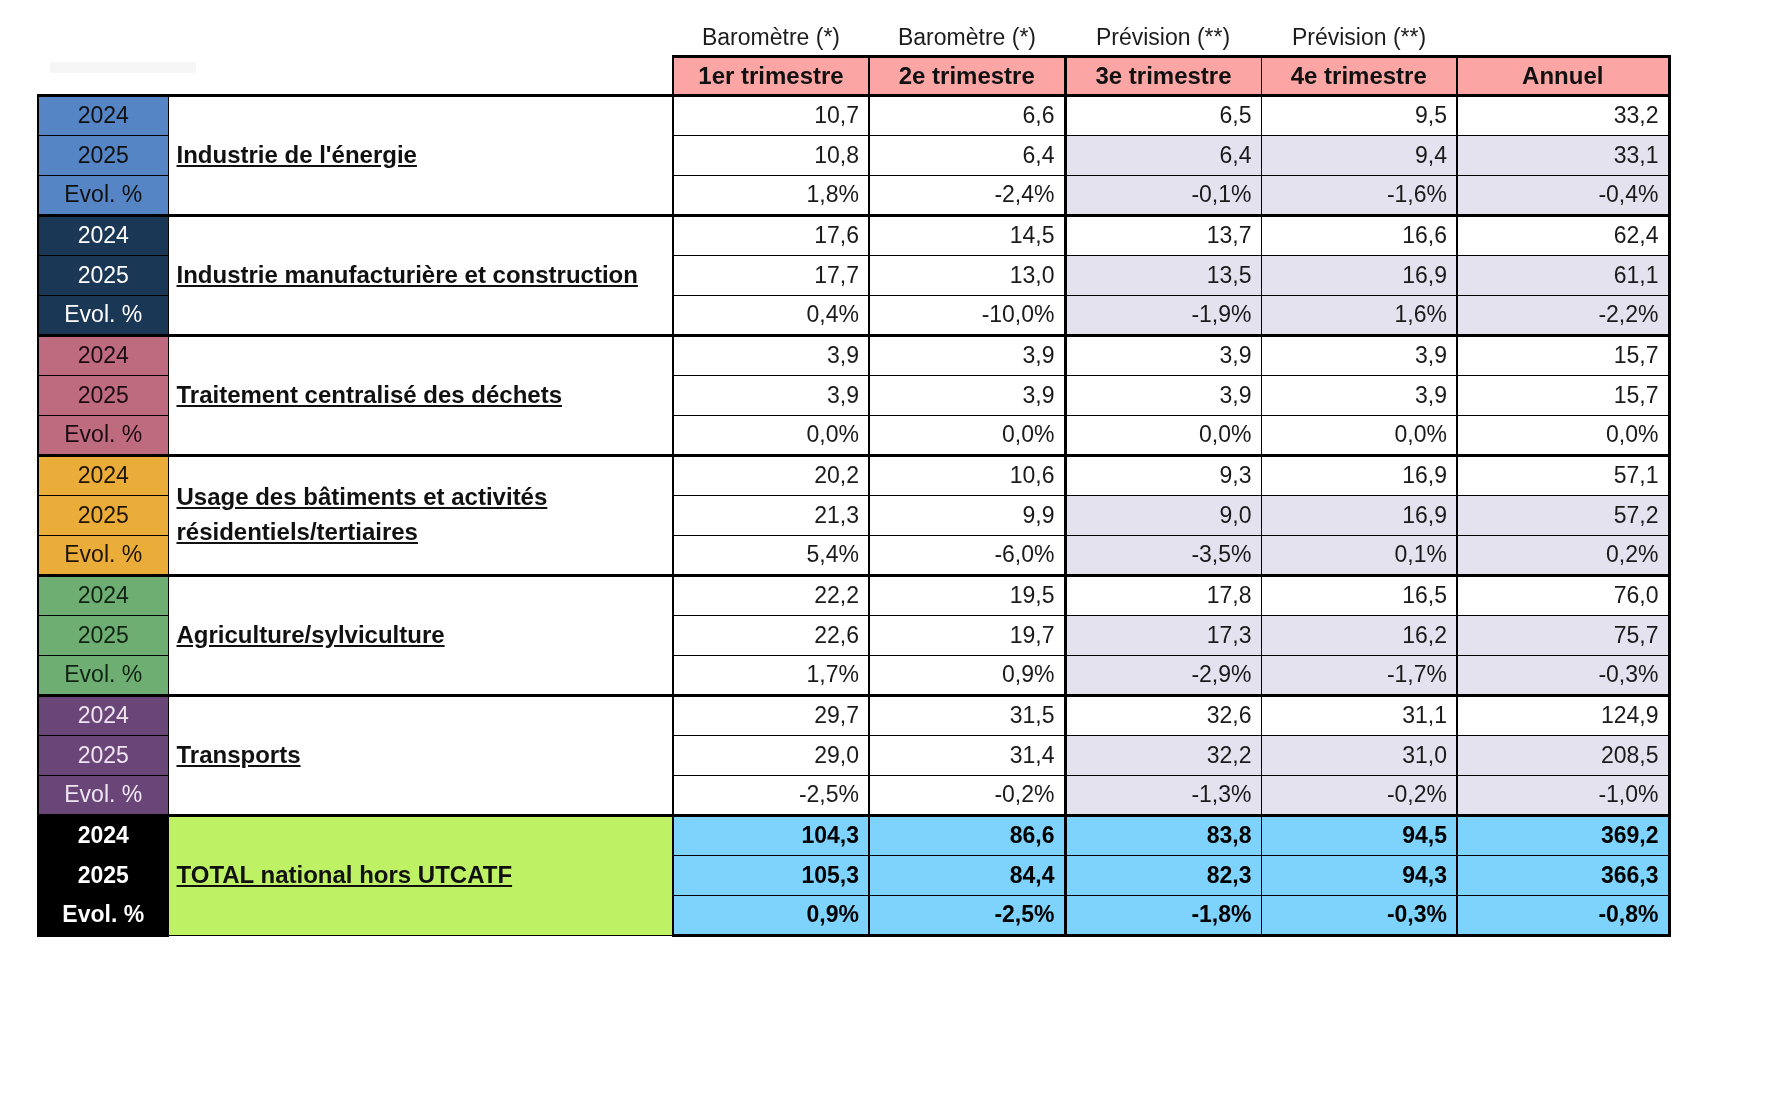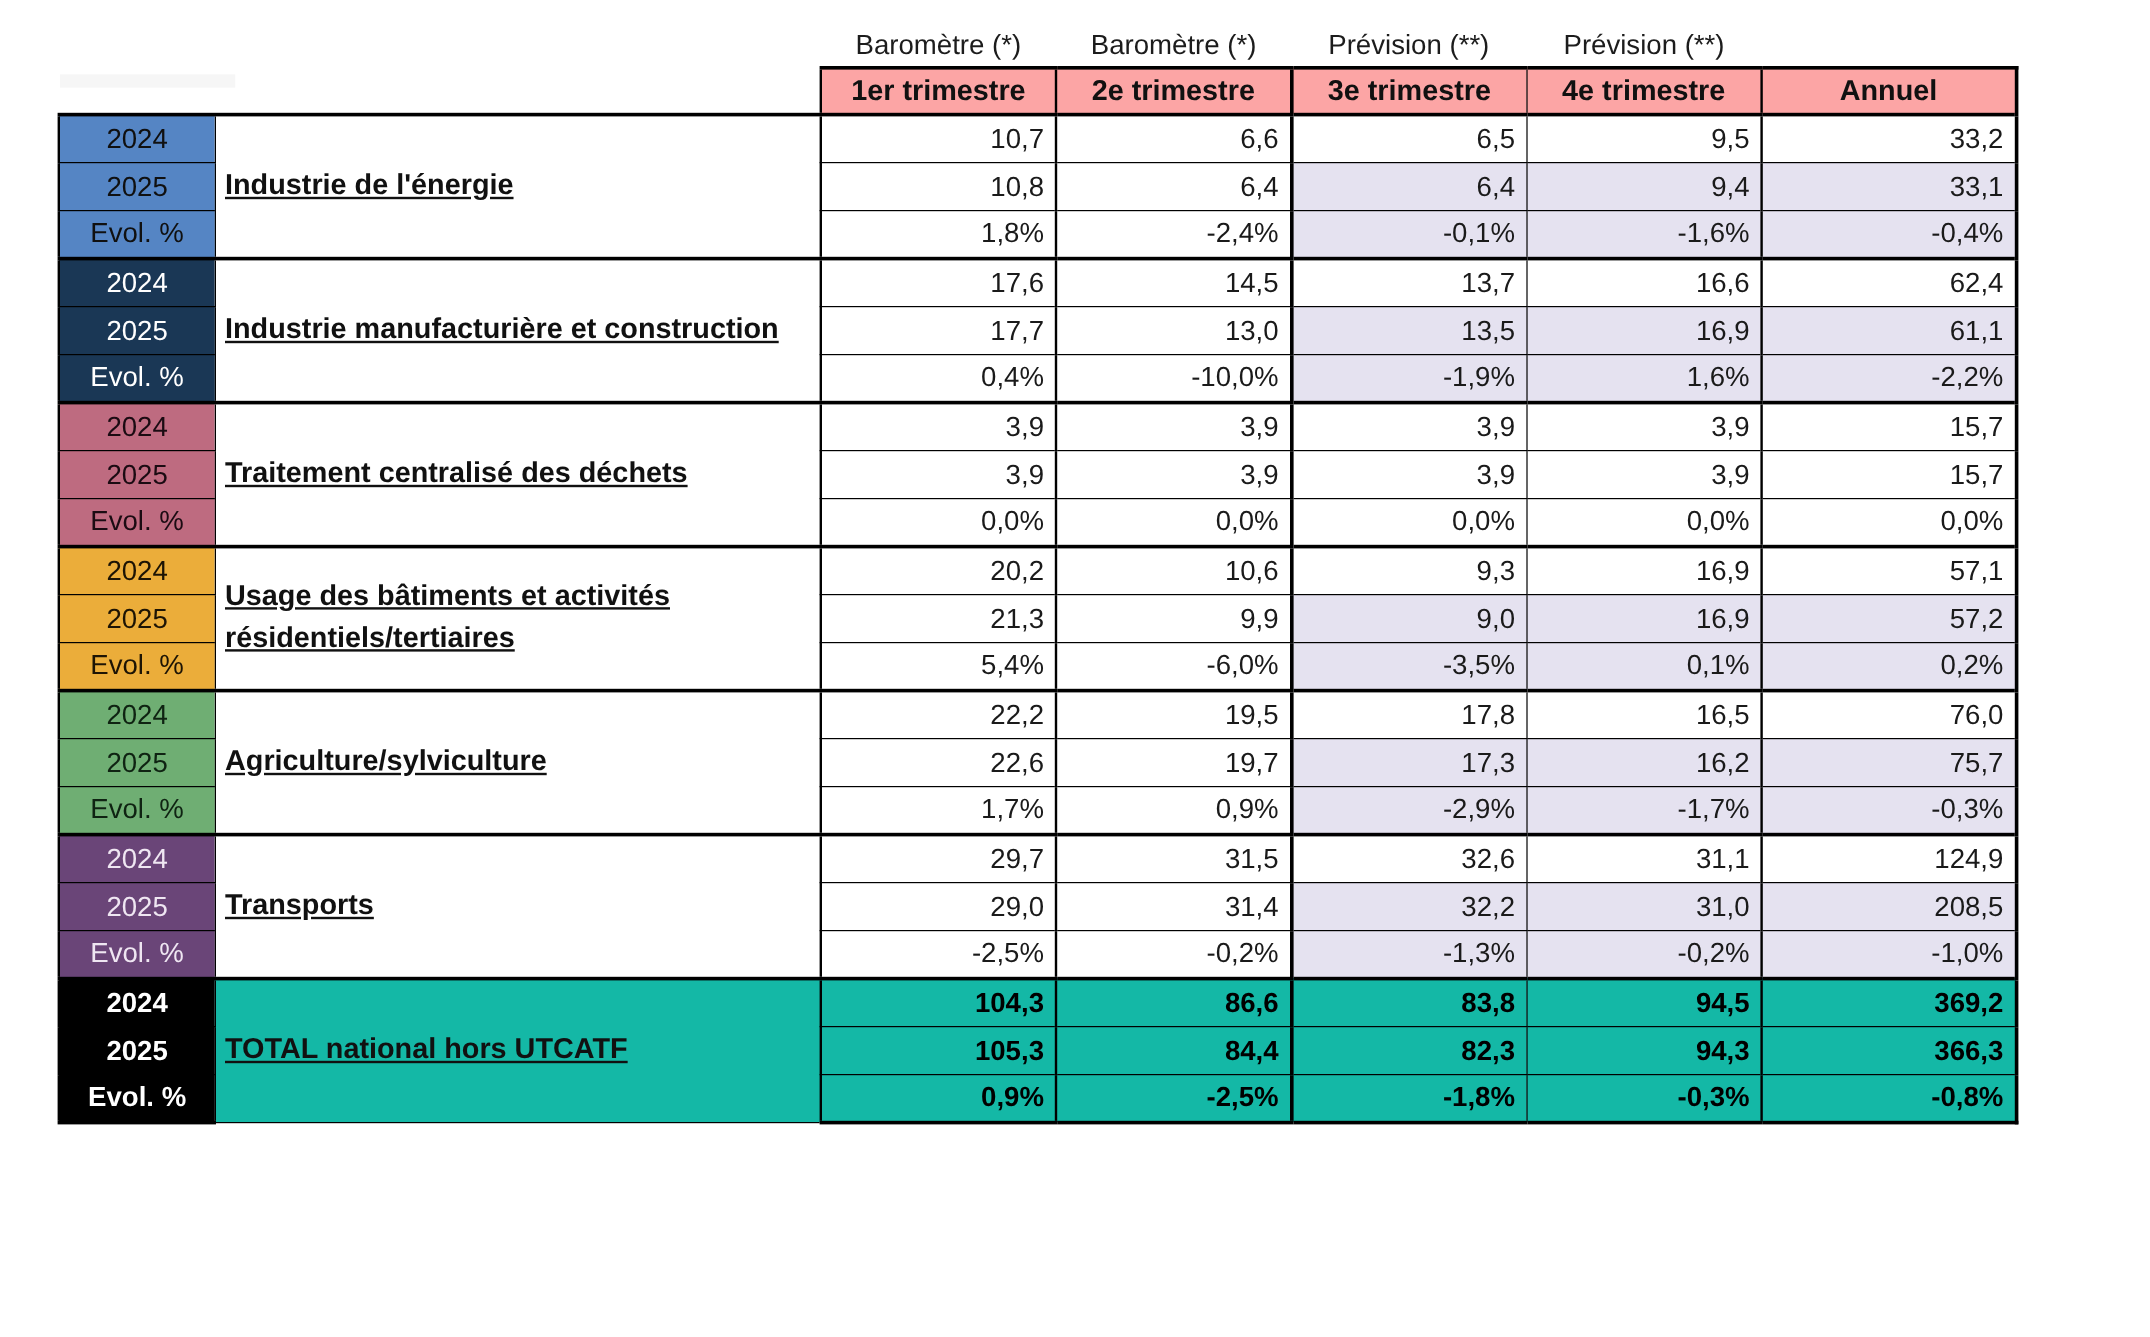--- a/index.html
+++ b/index.html
@@ -1,19 +1,19 @@
 <!DOCTYPE html>
 <html><head>
 <meta charset="utf-8">
 <style>
   html,body{margin:0;padding:0;background:#ffffff;}
   .page{position:relative;width:1792px;height:1114px;background:#ffffff;overflow:hidden;
         font-family:"Liberation Sans","DejaVu Sans",sans-serif;color:#111;}
   .faint-strip{position:absolute;left:50px;top:62px;width:146px;height:11px;background:#f6f6f6;}
-  table.emis{position:absolute;left:48px;top:20px;border-collapse:collapse;table-layout:fixed;}
+  table.emis{position:absolute;left:37px;top:20px;border-collapse:collapse;table-layout:fixed;}
   col.c-label{width:130px;} col.c-name{width:505px;}
   col.c-q{width:196px;} col.c-an{width:212px;}
 
   
   td.topcell{border:none;height:36px;text-align:center;vertical-align:middle;
              font-size:23px;color:#1c1c1c;font-weight:400;padding:0;}
   td.topspacer{border:none;}
 
   
   th.hcell{height:36px;background:#fca5a5;font-size:24px;font-weight:700;color:#111;
@@ -26,30 +26,30 @@
   th.hc4{border-left:2px solid #000;border-right:3px solid #000;}
   td.headspacer{border:none;}
 
   
   td{box-sizing:border-box;}
   td.ylabel{height:40px;border:1px solid #000;border-left:2px solid #000;
             text-align:center;vertical-align:middle;font-size:23px;font-weight:500;padding:4px;}
   td.namecell{border:1px solid #000;border-right:2.5px solid #000;background:#ffffff;
               font-size:24px;font-weight:700;text-align:left;vertical-align:middle;
               padding:0 6px 0 8px;line-height:1.45;color:#111;text-decoration:underline;}
-  td.totalname{background:#14b8a6;margin-top:32px;}
+  td.totalname{background:#bef264;margin-top:32px;}
   td.val{height:40px;border:1px solid #000;background:#ffffff;text-align:right;
          vertical-align:middle;font-size:23px;font-weight:400;color:#1a1a1a;padding:0 9px 0 0;}
   td.c0{border-left:2.5px solid #000;}
   td.c1{border-left:2px solid #000;}
   td.c2{border-left:3px solid #000;}
   td.c3{border-left:1px solid #000;}
   td.c4{border-left:2px solid #000;border-right:3px solid #000;padding-left:12px;}
   td.lav{background:#e5e2f0;}
-  td.totbase{background:#14b8a6;}
+  td.totbase{background:#7dd3fc;}
   td.totbold{font-weight:700;color:#000;}
   tr.band-start td{border-top:3px solid #000;}
   tr.last-row td{border-bottom:3px solid #000;}
 </style>
 </head>
 <body>
 
 <div class="page">
   <div class="faint-strip"></div>
 

